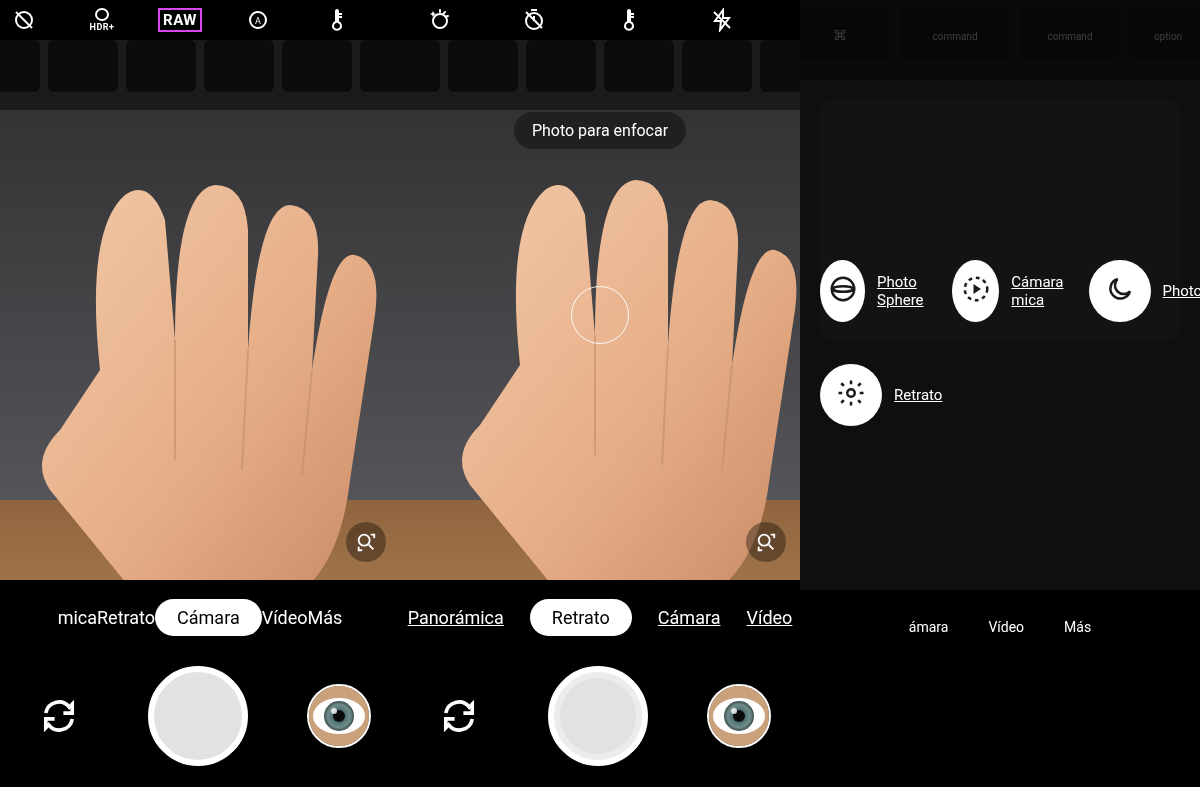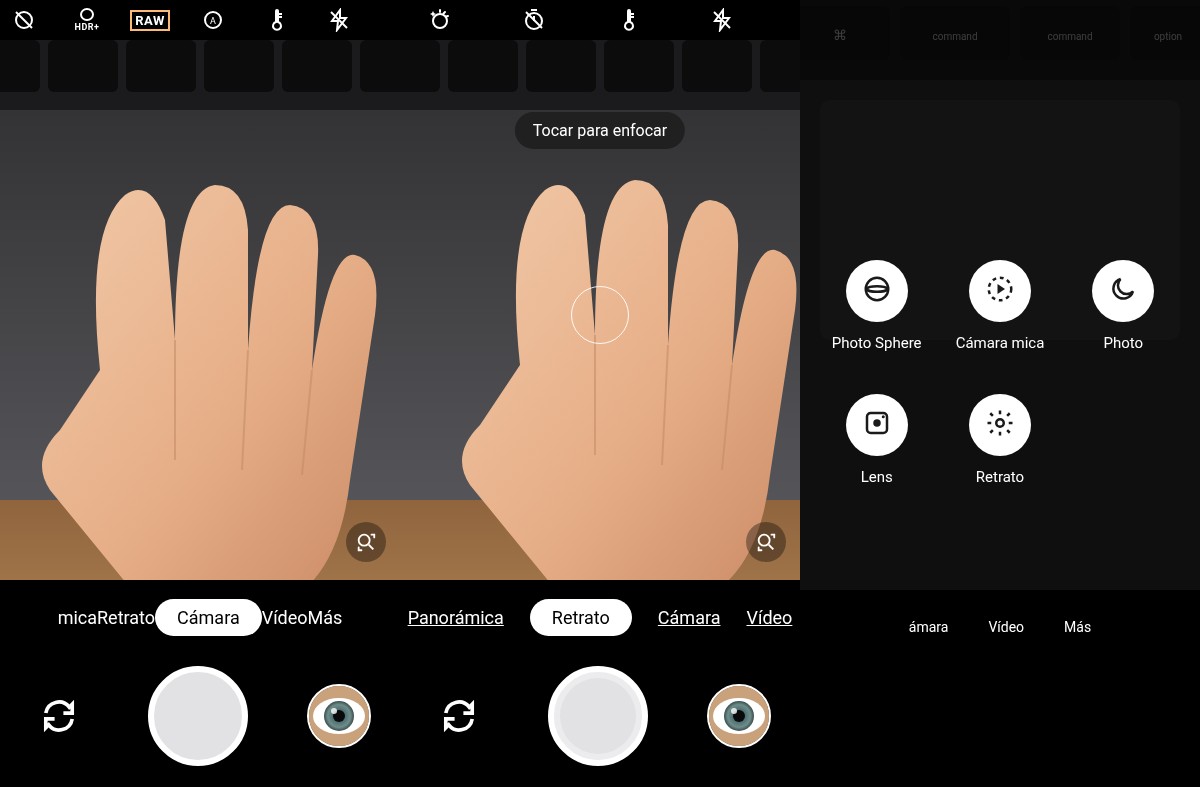--- a/index.html
+++ b/index.html
@@ -2,26 +2,26 @@
 <html><head>
 <meta charset="utf-8">
 <style>
   html,body{margin:0;padding:0;background:#000;color:#fff;font-family:Roboto,Arial,Helvetica,sans-serif;}
   .stage{width:1200px;height:787px;position:relative;overflow:hidden;background:#000;}
   .panel{position:absolute;top:0;height:787px;}
   .p1{left:0;width:400px;}
   .p2{left:400px;width:400px;}
   .p3{left:800px;width:400px;}
 
-  .topbar{position:absolute;top:0;left:0;right:0;height:40px;display:flex;align-items:center;gap:39px;padding:0 12px;background:#000;}
+  .topbar{position:absolute;top:0;left:0;right:0;height:40px;display:flex;align-items:center;gap:54px;padding:0 12px;background:#000;}
   .topbar .ico{width:24px;height:24px;display:flex;align-items:center;justify-content:center;}
   .topbar svg{width:24px;height:24px;fill:none;stroke:#fff;stroke-width:2;}
   .hdrplus{font-size:9px;font-weight:700;letter-spacing:0.5px;display:flex;flex-direction:column;align-items:center;line-height:1;}
   .hdrplus .circ{width:10px;height:10px;border:2px solid #fff;border-radius:50%;margin-bottom:2px;position:relative;}
-  .raw{font-size:13px;font-weight:700;border:2px solid #fdba74;padding:1px 3px;letter-spacing:0.5px;}
+  .raw{font-size:15px;font-weight:700;border:2px solid #d946ef;padding:1px 3px;letter-spacing:0.5px;}
 
   .vf{position:absolute;top:40px;left:0;right:0;height:540px;overflow:hidden;background:#000;}
   .vf svg.bg{position:absolute;top:0;left:0;width:100%;height:100%;}
 
   .pill{position:absolute;top:72px;left:50%;transform:translateX(-50%);background:rgba(30,30,30,0.92);color:#fff;padding:9px 18px;border-radius:22px;font-size:16px;white-space:nowrap;}
 
   .focusring{position:absolute;top:246px;left:50%;transform:translateX(-50%);width:56px;height:56px;border:1.5px solid rgba(255,255,255,0.9);border-radius:50%;}
 
   .lens{position:absolute;right:14px;bottom:18px;width:40px;height:40px;border-radius:50%;background:rgba(0,0,0,0.35);display:flex;align-items:center;justify-content:center;}
   .lens svg{width:22px;height:22px;fill:none;stroke:#fff;stroke-width:2;}
@@ -35,21 +35,21 @@
   .switchcam svg{width:44px;height:44px;fill:none;stroke:#fff;stroke-width:2.5;}
   .shutter{width:88px;height:88px;border-radius:50%;border:6px solid #fff;background:#e2e2e5;}
   .shutter.glow{box-shadow:0 0 0 6px rgba(255,255,255,0.35) inset;}
   .thumb{width:60px;height:60px;border-radius:50%;border:2px solid #fff;overflow:hidden;background:#6c5748;}
   .thumb svg{width:100%;height:100%;}
 
   
   .morebg{position:absolute;top:0;left:0;right:0;height:590px;background:#1a1a1a;overflow:hidden;}
   .morebg svg.bg{position:absolute;top:0;left:0;width:100%;height:100%;opacity:0.55;}
   .moregrid{position:absolute;top:260px;left:0;right:0;padding:0 20px;display:grid;grid-template-columns:repeat(3,1fr);row-gap:42px;column-gap:10px;}
-  .mgitem{display:flex;flex-direction:column;align-items:center;gap:12px;}
+  .mgitem{display:flex;flex-direction:row;align-items:center;gap:12px;text-decoration:underline;}
   .mgitem .cir{width:62px;height:62px;background:#fff;border-radius:50%;display:flex;align-items:center;justify-content:center;}
   .mgitem .cir svg{width:30px;height:30px;fill:none;stroke:#1a1a1a;stroke-width:2;}
   .mgitem .lbl{color:#fff;font-size:15px;}
 
   .modes3{position:absolute;top:600px;left:0;right:0;height:54px;display:flex;align-items:center;justify-content:center;gap:40px;font-size:14px;}
 </style>
 </head>
 <body>
 
 <div class="stage">
@@ -217,21 +217,21 @@
           </g>
         <g transform="translate(10,25)">
           <path fill="url(#skin1)" d="M150 530 L60 420 Q40 390 70 360 L110 300 Q95 160 135 125 Q160 108 175 150 L185 270 Q185 120 225 115 Q255 115 258 160 L258 280 Q268 135 300 135 Q330 138 328 185 L322 300 Q340 180 365 185 Q392 192 385 245 L360 410 Q350 500 300 530 Z"></path>
           <g stroke="#c28b63" stroke-width="2" fill="none" opacity="0.55">
             <path d="M185 270 L185 390"></path>
               <path d="M258 280 L252 400"></path>
               <path d="M322 300 L312 405"></path>
           </g>
         </g>
       </svg>
-      <div class="pill">Tocar para enfocar</div>
+      <div class="pill">Photo para enfocar</div>
       <div class="focusring"></div>
       <div class="lens">
           <svg viewBox="0 0 24 24">
             <circle cx="10" cy="10" r="6"></circle>
             <line x1="15" y1="15" x2="20" y2="20"></line>
             <path d="M18 4h3v3M4 18v3h3" stroke-linecap="round"></path>
           </svg>
         </div>
     </div>
 
@@ -302,30 +302,20 @@
           <div class="cir">
               <span><svg viewBox="0 0 24 24">
                   <path d="M20 14A8 8 0 1 1 10 4a6 6 0 0 0 10 10z"></path>
                 </svg></span>
             </div>
           <div class="lbl">Photo</div>
         </div>
         <div class="mgitem">
           <div class="cir">
               <span><svg viewBox="0 0 24 24">
-                  <rect x="4" y="4" width="16" height="16" rx="3"></rect>
-                  <circle cx="12" cy="12" r="3" fill="#1a1a1a" stroke="none"></circle>
-                  <circle cx="17" cy="7" r="1.2" fill="#1a1a1a" stroke="none"></circle>
-                </svg></span>
-            </div>
-          <div class="lbl">Lens</div>
-        </div>
-        <div class="mgitem">
-          <div class="cir">
-              <span><svg viewBox="0 0 24 24">
                   <circle cx="12" cy="12" r="3"></circle>
                   <path d="M12 2v3M12 19v3M4.2 4.2l2.1 2.1M17.7 17.7l2.1 2.1M2 12h3M19 12h3M4.2 19.8l2.1-2.1M17.7 6.3l2.1-2.1"></path>
                 </svg></span>
             </div>
           <div class="lbl">Retrato</div>
         </div>
       </div>
     </div>
 
     <div class="modes3">

